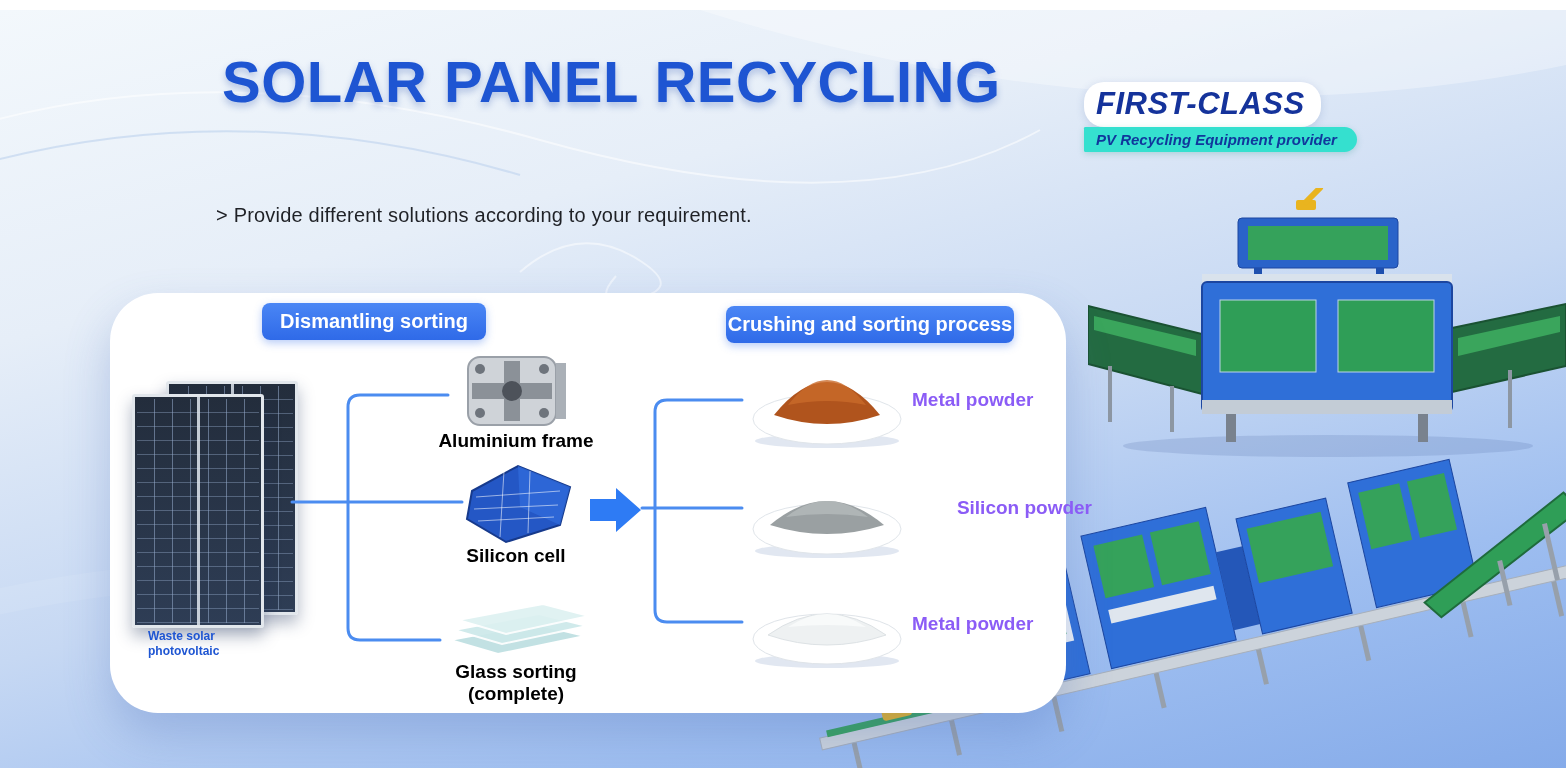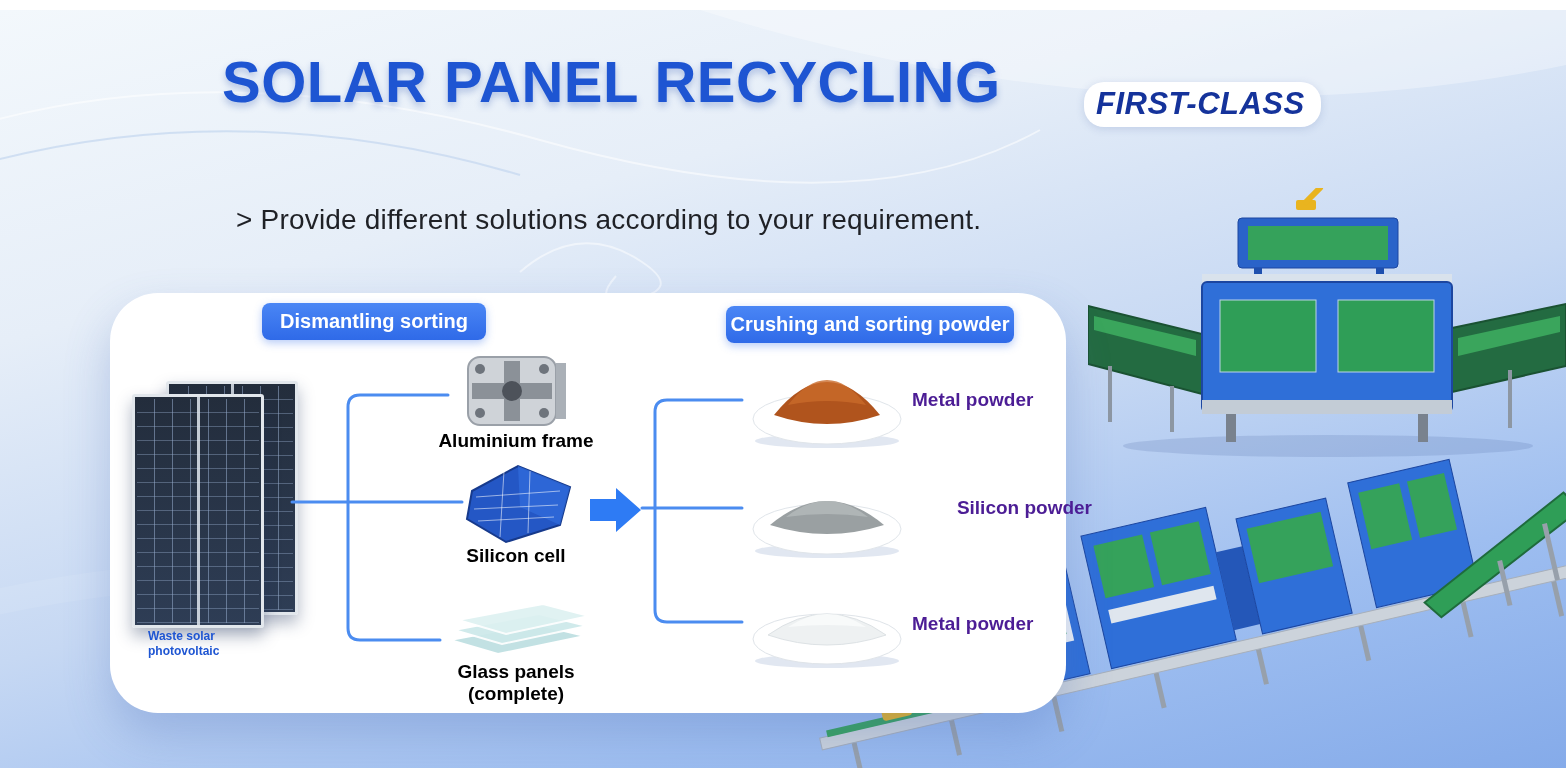--- a/index.html
+++ b/index.html
@@ -12,22 +12,22 @@
   
   .bg-decor{position:absolute;inset:0;pointer-events:none;}
 
   
   .title{
     position:absolute;left:222px;top:40px;width:900px;
     font-size:58px;line-height:1.1;font-weight:800;letter-spacing:.5px;
     color:#1e55d2;text-shadow:0 4px 7px rgba(25,70,170,.28);
   }
   .subtitle{
-    position:absolute;left:236px;top:194px;
-    font-size:28px;color:#1f2126;letter-spacing:.2px;
+    position:absolute;left:216px;top:194px;
+    font-size:20px;color:#1f2126;letter-spacing:.2px;
   }
 
   
   .badge{position:absolute;left:1084px;top:72px;width:280px;}
   .badge-top{
     display:inline-block;background:#ffffff;color:#15339b;
     font-style:italic;font-weight:800;font-size:31px;letter-spacing:.5px;
     padding:4px 16px 5px 12px;box-shadow:0 2px 8px rgba(60,90,160,.18);border-radius:20px;
   }
   .badge-ribbon{
@@ -73,21 +73,21 @@
 
   .waste-label{
     position:absolute;left:38px;top:336px;width:140px;
     font-size:12px;font-weight:700;line-height:1.25;color:#1e55d2;
   }
 
   .item-label{
     position:absolute;font-size:19px;font-weight:700;color:#000000;text-align:center;
   }
   .out-label{
-    position:absolute;font-size:19px;font-weight:700;color:#4c1d95;text-align:left;width:180px;
+    position:absolute;font-size:19px;font-weight:700;color:#8b5cf6;text-align:left;width:180px;
   }
   .card-art{position:absolute;pointer-events:none;}
 </style>
 </head>
 <body>
 
 <div id="stage">
 
   <svg class="bg-decor" width="1566" height="768" viewBox="0 0 1566 768">
     <path d="M 700 0 C 1000 95 1300 110 1566 55 L 1566 0 Z" fill="rgba(255,255,255,.32)"></path>
@@ -97,20 +97,21 @@
     <path d="M -40 600 Q 300 520 640 610" fill="none" stroke="rgba(255,255,255,.25)" stroke-width="26" opacity=".35"></path>
   </svg>
 
   <div class="title">
     <div>SOLAR PANEL RECYCLING</div>
   </div>
   <div class="subtitle">&gt; Provide different solutions according to your requirement.</div>
 
   <div class="badge">
     <div class="badge-top">FIRST-CLASS</div><br>
+    <div class="badge-ribbon">PV Recycling Equipment provider</div>
   </div>
 
   <svg style="position:absolute;left:1088px;top:178px;" width="478" height="272" viewBox="0 0 478 272">
     <ellipse cx="240" cy="258" rx="205" ry="11" fill="rgba(70,100,160,.18)"></ellipse>
 
     <polygon points="0,118 114,146 114,206 0,176" fill="#236b41" stroke="#1a5232" stroke-width="2"></polygon>
     <polygon points="6,128 108,152 108,168 6,142" fill="#3aa55c"></polygon>
     <rect x="20" y="178" width="4" height="56" fill="#8d97a3"></rect>
     <rect x="82" y="198" width="4" height="46" fill="#8d97a3"></rect>
 
@@ -169,21 +170,21 @@
 
       <polygon points="620,-2 780,-78 793,-58 633,16" fill="#2f9e57" stroke="#1f6b3c" stroke-width="2"></polygon>
       <rect x="700" y="-26" width="5" height="46" fill="#97a0ab"></rect>
       <rect x="752" y="-52" width="5" height="58" fill="#97a0ab"></rect>
     </g>
   </svg>
 
   <div class="card">
 
     <div class="pill pill-dismantle">Dismantling sorting</div>
-    <div class="pill pill-crush">Crushing and sorting powder</div>
+    <div class="pill pill-crush">Crushing and sorting process</div>
 
     <div class="panel panel-back"></div>
     <div class="panel panel-front"></div>
     <div class="waste-label">Waste solar photovoltaic</div>
 
     <svg class="card-art" style="left:0;top:0;" width="956" height="420" viewBox="0 0 956 420">
       <g fill="none" stroke="#4b8cf0" stroke-width="3" stroke-linecap="round">
         <path d="M 182 209 L 238 209"></path>
         <path d="M 338 102 L 250 102 Q 238 102 238 114 L 238 335 Q 238 347 250 347 L 330 347"></path>
         <path d="M 238 209 L 352 209"></path>
@@ -217,21 +218,21 @@
         <line x1="70" y1="10" x2="68" y2="72"></line>
       </g>
     </svg>
     <div class="item-label" style="left:326px;top:252px;width:160px">Silicon cell</div>
 
     <svg class="card-art" style="left:330px;top:295px;" width="150" height="70" viewBox="0 0 150 70">
       <polygon points="10,52 95,36 145,48 58,66" fill="#bfe0e2" stroke="#ffffff" stroke-width="2" opacity=".95"></polygon>
       <polygon points="14,42 99,26 147,38 62,56" fill="#cde9ea" stroke="#ffffff" stroke-width="2" opacity=".92"></polygon>
       <polygon points="18,32 103,16 149,28 66,46" fill="#ddf1f1" stroke="#ffffff" stroke-width="2" opacity=".9"></polygon>
     </svg>
-    <div class="item-label" style="left:300px;top:368px;width:212px">Glass panels (complete)</div>
+    <div class="item-label" style="left:300px;top:368px;width:212px">Glass sorting (complete)</div>
 
     <svg class="card-art" style="left:638px;top:64px;" width="158" height="92" viewBox="0 0 158 92">
       <ellipse cx="79" cy="84" rx="72" ry="7" fill="rgba(90,120,180,.18)"></ellipse>
       <ellipse cx="79" cy="62" rx="74" ry="25" fill="#ffffff" stroke="#e0e5ea"></ellipse>
       <path d="M 26 58 Q 79 -8 132 58 Q 79 76 26 58 Z" fill="#b0541d"></path>
       <path d="M 40 48 Q 79 -2 118 48 Q 79 40 40 48 Z" fill="#c96a2a" opacity=".8"></path>
     </svg>
     <div class="out-label" style="left:802px;top:96px;">Metal powder</div>
 
     <svg class="card-art" style="left:638px;top:174px;" width="158" height="92" viewBox="0 0 158 92">

